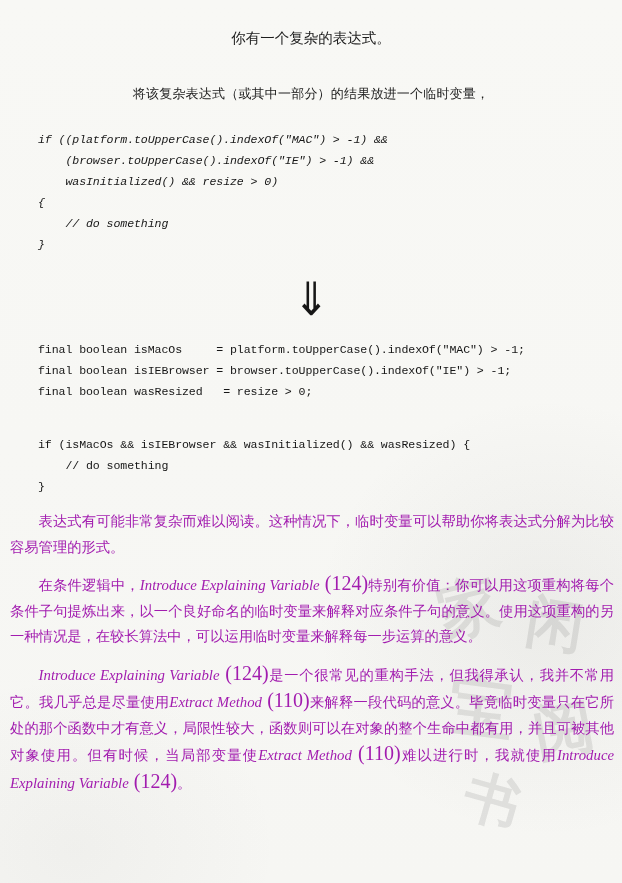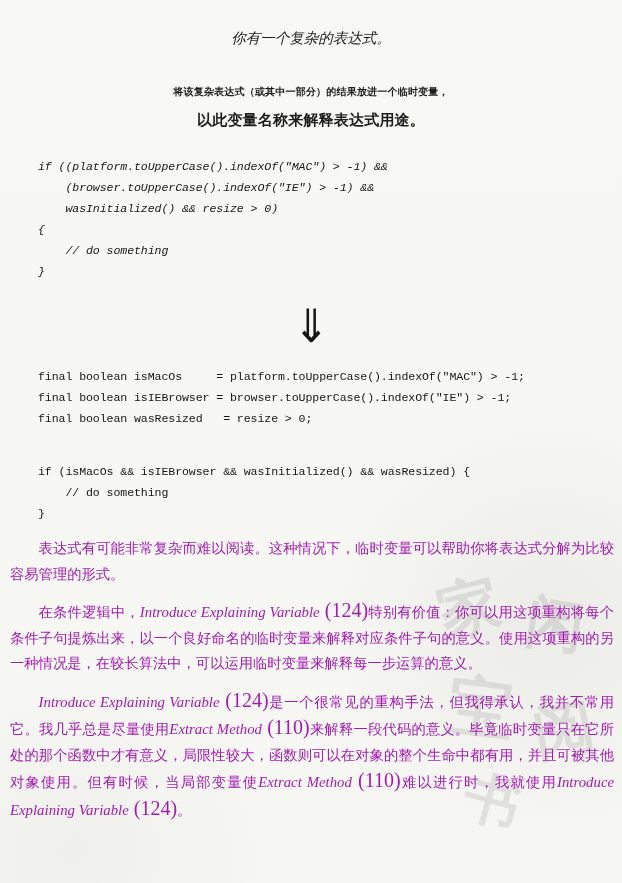--- a/index.html
+++ b/index.html
@@ -72,25 +72,25 @@
   .section-heading .sec-num { margin-right: 16px; }
   .section-heading .sec-cn  { font-family: "DejaVu Sans", sans-serif; font-weight: 700; }
 
   
   .summary-line {
     text-align: center;
     font-family: "DejaVu Serif", serif;
     font-size: 14.5px;
     color: #1d1d1d;
   }
-  .summary-line.lead { margin: 29px 0 0 0; font-style: italic; }
+  .summary-line.lead { margin: 29px 0 0 0; }
   .summary-line.strong-1 {
     margin: 37px 0 0 0;
-    font-weight: 700;
-    font-size: 10px;
+    font-weight: 400;
+    font-size: 13px;
     letter-spacing: 0.2px;
   }
   .summary-line.strong-2 {
     margin: 12px 0 0 0;
     font-weight: 700;
     font-size: 15px;
     letter-spacing: 0.2px;
   }
 
   
@@ -167,21 +167,20 @@
     <span class="wm-glyph wm4">阅</span>
     <span class="wm-glyph wm5">书</span>
   </div>
 
   <div id="content">
 
 
     <p class="summary-line lead">你有一个复杂的表达式。</p>
 
     <p class="summary-line strong-1">将该复杂表达式（或其中一部分）的结果放进一个临时变量，</p>
-    <p class="summary-line strong-2">以此变量名称来解释表达式用途。</p>
 
     <pre class="code-block" id="code-before">if ((platform.toUpperCase().indexOf("MAC") &gt; -1) &amp;&amp;
     (browser.toUpperCase().indexOf("IE") &gt; -1) &amp;&amp;
     wasInitialized() &amp;&amp; resize &gt; 0)
 {
     // do something
 }</pre>
 
     <div class="arrow-row">
       <span class="arrow-glyph">⇓</span>

